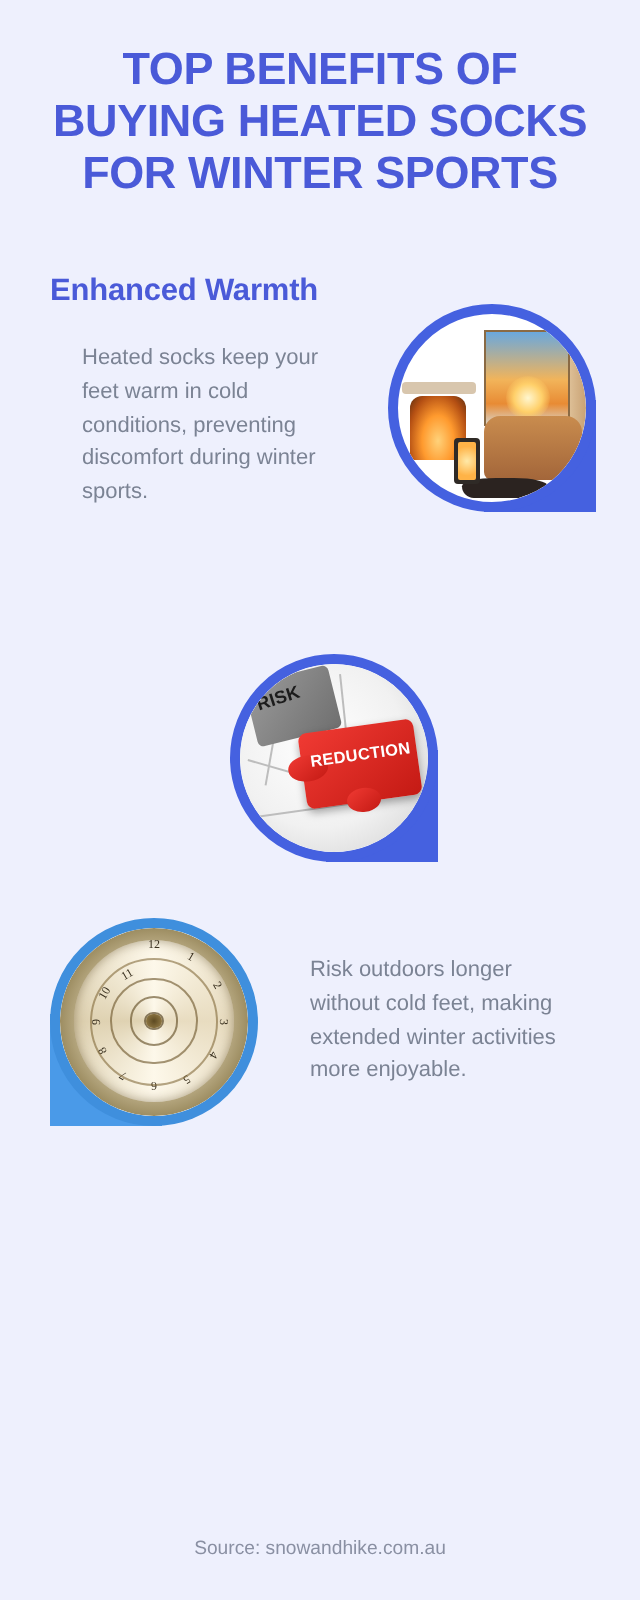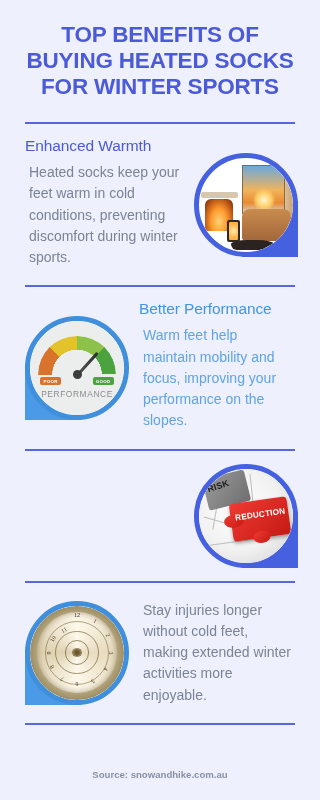--- a/index.html
+++ b/index.html
@@ -15,20 +15,21 @@
     position: relative;
   }
 
   .infographic {
     width: 320px;
     height: 800px;
     display: flex;
     flex-direction: column;
     box-sizing: border-box;
     position: relative;
+    align-items: center;
   }
 
   
   .title-block {
     padding: 22px 18px 0 18px;
     text-align: center;
   }
   .title {
     margin: 0;
     color: #4a5ad8;
@@ -59,26 +60,26 @@
   .benefit.reverse { flex-direction: row-reverse; }
 
   .text-col {
     flex: 1 1 auto;
     min-width: 0;
   }
   .benefit-heading {
     margin: 0 0 7px 0;
     font-size: 15.5px;
     line-height: 1.15;
-    font-weight: normal;
+    font-weight: bold;
     letter-spacing: -0.1px;
   }
   .benefit-body {
-    margin: 4px;
-    font-size: 14px;
+    margin: 16px;
+    font-size: 11px;
     line-height: 1.52;
   }
 
   
   .theme-indigo .benefit-heading { color: #4a5ad8; }
   .theme-indigo .ring { border-color: #4561e0; }
   .theme-indigo .accent-square { background: #4561e0; }
 
   
   .theme-sky .benefit-heading { color: #3f96e8; }
@@ -351,21 +352,20 @@
     color: #3b3221;
     font-family: "Liberation Serif", serif;
     transform: translate(-50%, -50%);
   }
 
   
   .footer {
     margin-top: auto;
     text-align: center;
     padding: 14px 0 20px 0;
-    font-weight: bold;
   }
   .footer-text {
     margin: 0;
     font-size: 9.6px;
     color: #8a90a3;
   }
 </style>
 </head>
 <body>
 
@@ -394,39 +394,20 @@
           <div class="cozy-sofa"></div>
           <div class="cozy-table"></div>
           <div class="cozy-lantern"></div>
         </div>
       </div>
     </div>
   </div>
   <div class="divider"></div>
 
   <div class="benefit reverse theme-sky">
-    <div class="text-col">
-      <h2 class="benefit-heading">Better Performance</h2>
-      <p class="benefit-body body-sky">Warm feet help maintain mobility and focus, improving your performance on the slopes.</p>
-    </div>
-    <div class="media">
-      <div class="accent-square accent-left"></div>
-      <div class="ring">
-        <div class="art art-gauge">
-          <div class="gauge-wrap">
-            <div class="gauge-arc"></div>
-            <div class="gauge-needle"></div>
-            <div class="gauge-hub"></div>
-            <div class="gauge-badge gauge-poor">POOR</div>
-            <div class="gauge-badge gauge-good">GOOD</div>
-            <div class="gauge-label">PERFORMANCE</div>
-          </div>
-        </div>
-      </div>
-    </div>
   </div>
   <div class="divider"></div>
 
   <div class="benefit theme-indigo">
     <div class="text-col">
     </div>
     <div class="media">
       <div class="accent-square accent-right"></div>
       <div class="ring">
         <div class="art art-puzzle">
@@ -439,21 +420,21 @@
           <div class="puz-red"></div>
           <div class="puz-red-label">REDUCTION</div>
         </div>
       </div>
     </div>
   </div>
   <div class="divider"></div>
 
   <div class="benefit reverse theme-sky">
     <div class="text-col">
-      <p class="benefit-body body-grey">Stay injuries longer without cold feet, making extended winter activities more enjoyable.</p>
+      <p class="benefit-body body-grey">Risk outdoors longer without cold feet, making extended winter activities more enjoyable.</p>
     </div>
     <div class="media">
       <div class="accent-square accent-left"></div>
       <div class="ring">
         <div class="art art-clock">
           <div class="clock-ring"></div>
           <div id="clock-numerals">
               <span class="clock-num" style="left: 50%; top: 10%; transform: translate(-50%, -50%) rotate(0deg);">12</span>
               <span class="clock-num" style="left: 69.45%; top: 16.3116%; transform: translate(-50%, -50%) rotate(30deg);">1</span>
               <span class="clock-num" style="left: 82.7358%; top: 31.1%; transform: translate(-50%, -50%) rotate(60deg);">2</span>

